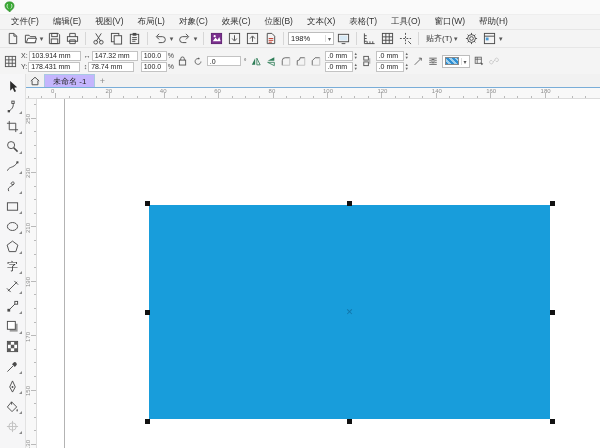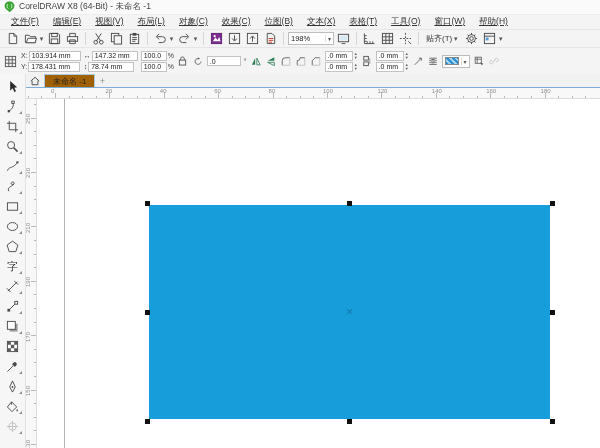--- a/index.html
+++ b/index.html
@@ -8,21 +8,21 @@
          background:#fff; }
   .app { width:600px; height:448px; display:flex; flex-direction:column; background:#f2f2f2; }
 
   
   .titlebar { height:15px; background:#fafafa; display:flex; align-items:center; gap:4px;
               padding:0 4px; border-bottom:1px solid #eee; }
   .titlebar .title { font-size:8.5px; color:#444; }
 
   
   .menubar { height:14px; background:#f4f4f4; display:flex; align-items:center; padding:0 4px; }
-  .menu-item { padding:1px 7px; font-size:8.5px; color:#333; cursor:default;text-decoration:underline; }
+  .menu-item { padding:1px 7px; font-size:8.5px; color:#333; cursor:default; }
 
   
   .toolbar { height:18px; background:#f4f4f4; display:flex; align-items:center; gap:1px;
              padding:0 4px; border-top:1px solid #e6e6e6; }
   .tbtn { width:17px; height:16px; display:flex; align-items:center; justify-content:center;
           border:1px solid transparent; }
   .tbtn svg { display:block; }
   .dd { font-size:7px; color:#555; margin-left:-2px; width:7px; text-align:center; }
   .sep { width:1px; height:13px; background:#d7d7d7; margin:0 3px; }
   .combo { display:flex; align-items:center; border:1px solid #bdbdbd; background:#fff;
@@ -55,21 +55,21 @@
           position:relative; }
   .tool.flyout::after { content:""; position:absolute; right:2px; bottom:2px;
           border-left:3px solid transparent; border-bottom:3px solid #8a8a8a; }
   .tool .ch { font-size:11px; color:#333; line-height:1; }
   .tool.disabled svg * { stroke:#c0c0c0 !important; fill:none !important; }
 
   .docarea { flex:1; display:flex; flex-direction:column; min-width:0; }
   .tabbar { height:14px; background:#f1f1f1; display:flex; align-items:flex-end;
             border-bottom:1px solid #79add8; }
   .hometab { width:18px; height:13px; display:flex; align-items:center; justify-content:center; }
-  .doc-tab { height:13px; background:#a16207; border:1px solid #a9c9e2; border-bottom:none;
+  .doc-tab { height:13px; background:#c4b5fd; border:1px solid #a9c9e2; border-bottom:none;
              display:flex; align-items:center; padding:0 8px; font-size:8px; color:#222; }
   .newtab { width:14px; height:13px; display:flex; align-items:center; justify-content:center;
             color:#8a8a8a; font-size:9px; }
 
   .hruler { height:11px; background:#f8f8f8; border-bottom:1px solid #dcdcdc; position:relative; }
   .canvasrow { flex:1; display:flex; min-height:0; }
   .vruler { width:11px; background:#f8f8f8; border-right:1px solid #dcdcdc; position:relative; }
   .tick { position:absolute; background:#b9b9b9; }
   .tlabel { position:absolute; font-size:6px; color:#8e8e8e; }
 
@@ -85,21 +85,20 @@
 
 <div class="app">
 
   <div class="titlebar">
     <span>
       <svg width="11" height="11" viewBox="0 0 12 12">
           <path d="M6 0.8 C9.3 0.8 11 2.8 11 5.2 C11 8 8.6 10 6.6 10.8 L6.9 11.6 L5.4 11.6 L5.6 10.8 C3.4 10 1 8 1 5.2 C1 2.8 2.7 0.8 6 0.8 Z" fill="#3aaa35" stroke="#2c8429" stroke-width="0.6"></path>
           <path d="M4 3.4 C3 4.6 3.2 7 4.6 8.2 M8 3.4 C9 4.6 8.8 7 7.4 8.2" stroke="#fff" stroke-width="0.8" fill="none"></path>
         </svg>
     </span>
-    <span class="title">CorelDRAW X8 (64-Bit) - 未命名 -1</span>
   </div>
 
   <div class="menubar">
       <span class="menu-item">文件(F)</span>
       <span class="menu-item">编辑(E)</span>
       <span class="menu-item">视图(V)</span>
       <span class="menu-item">布局(L)</span>
       <span class="menu-item">对象(C)</span>
       <span class="menu-item">效果(C)</span>
       <span class="menu-item">位图(B)</span>

